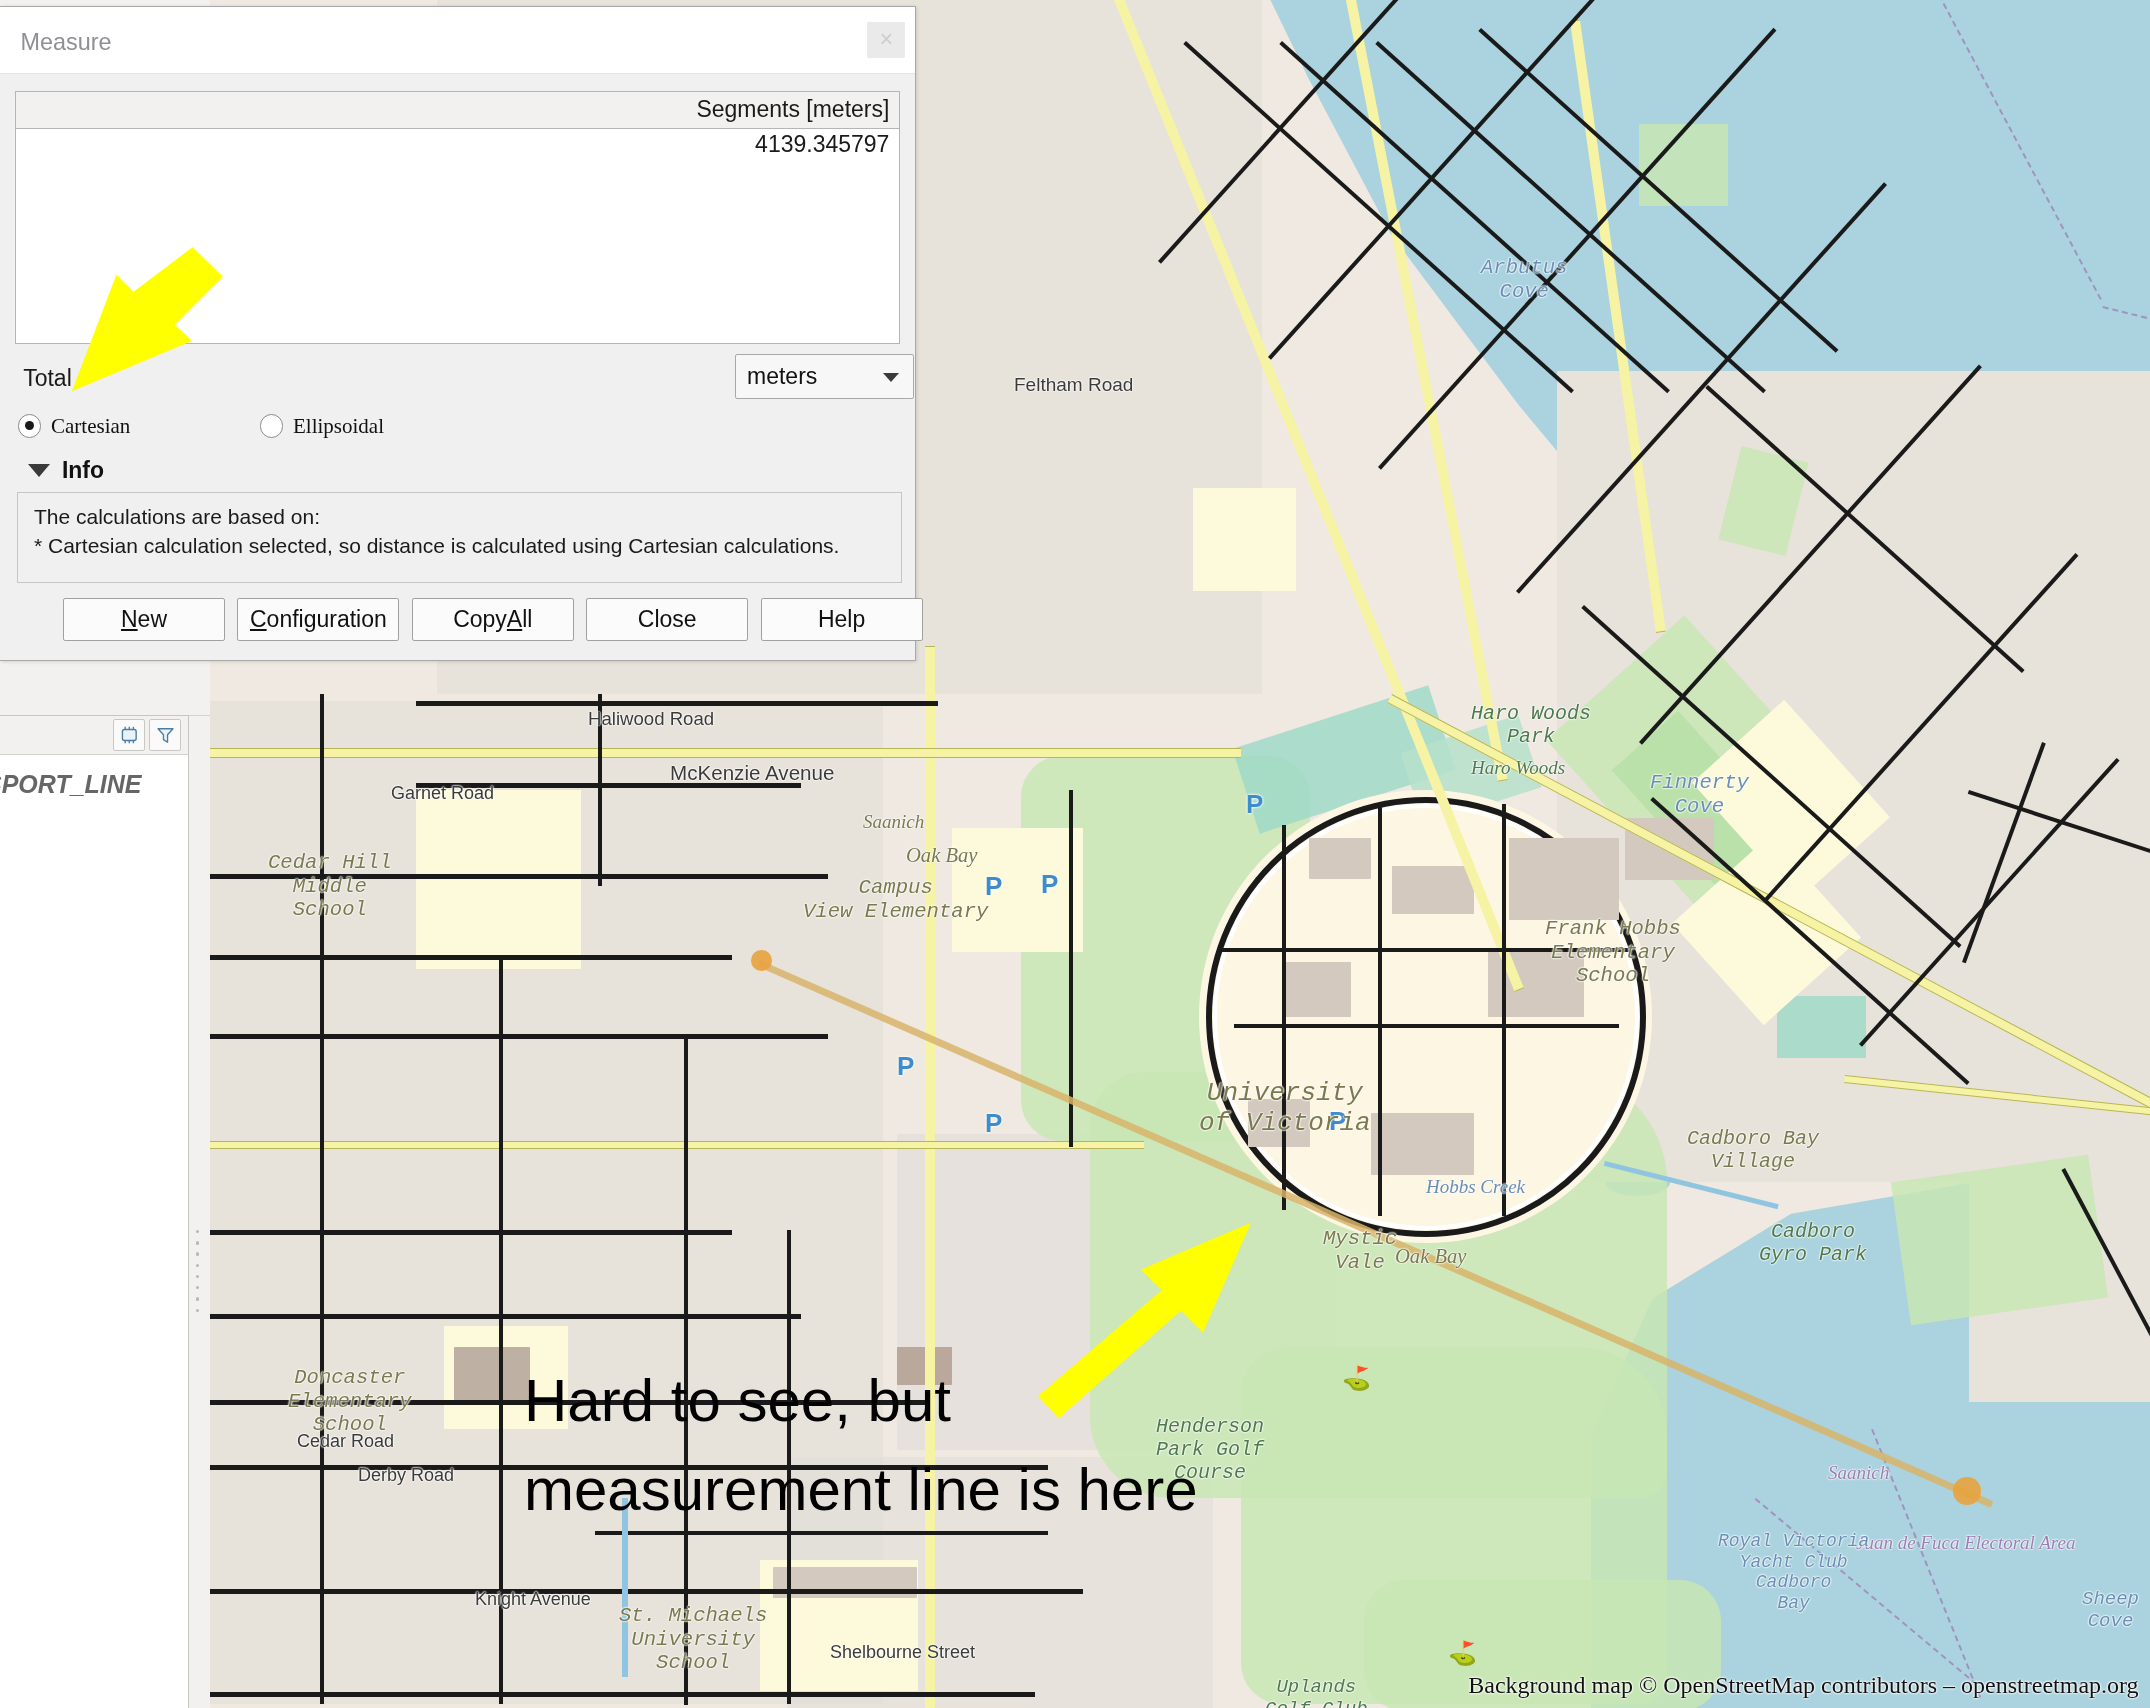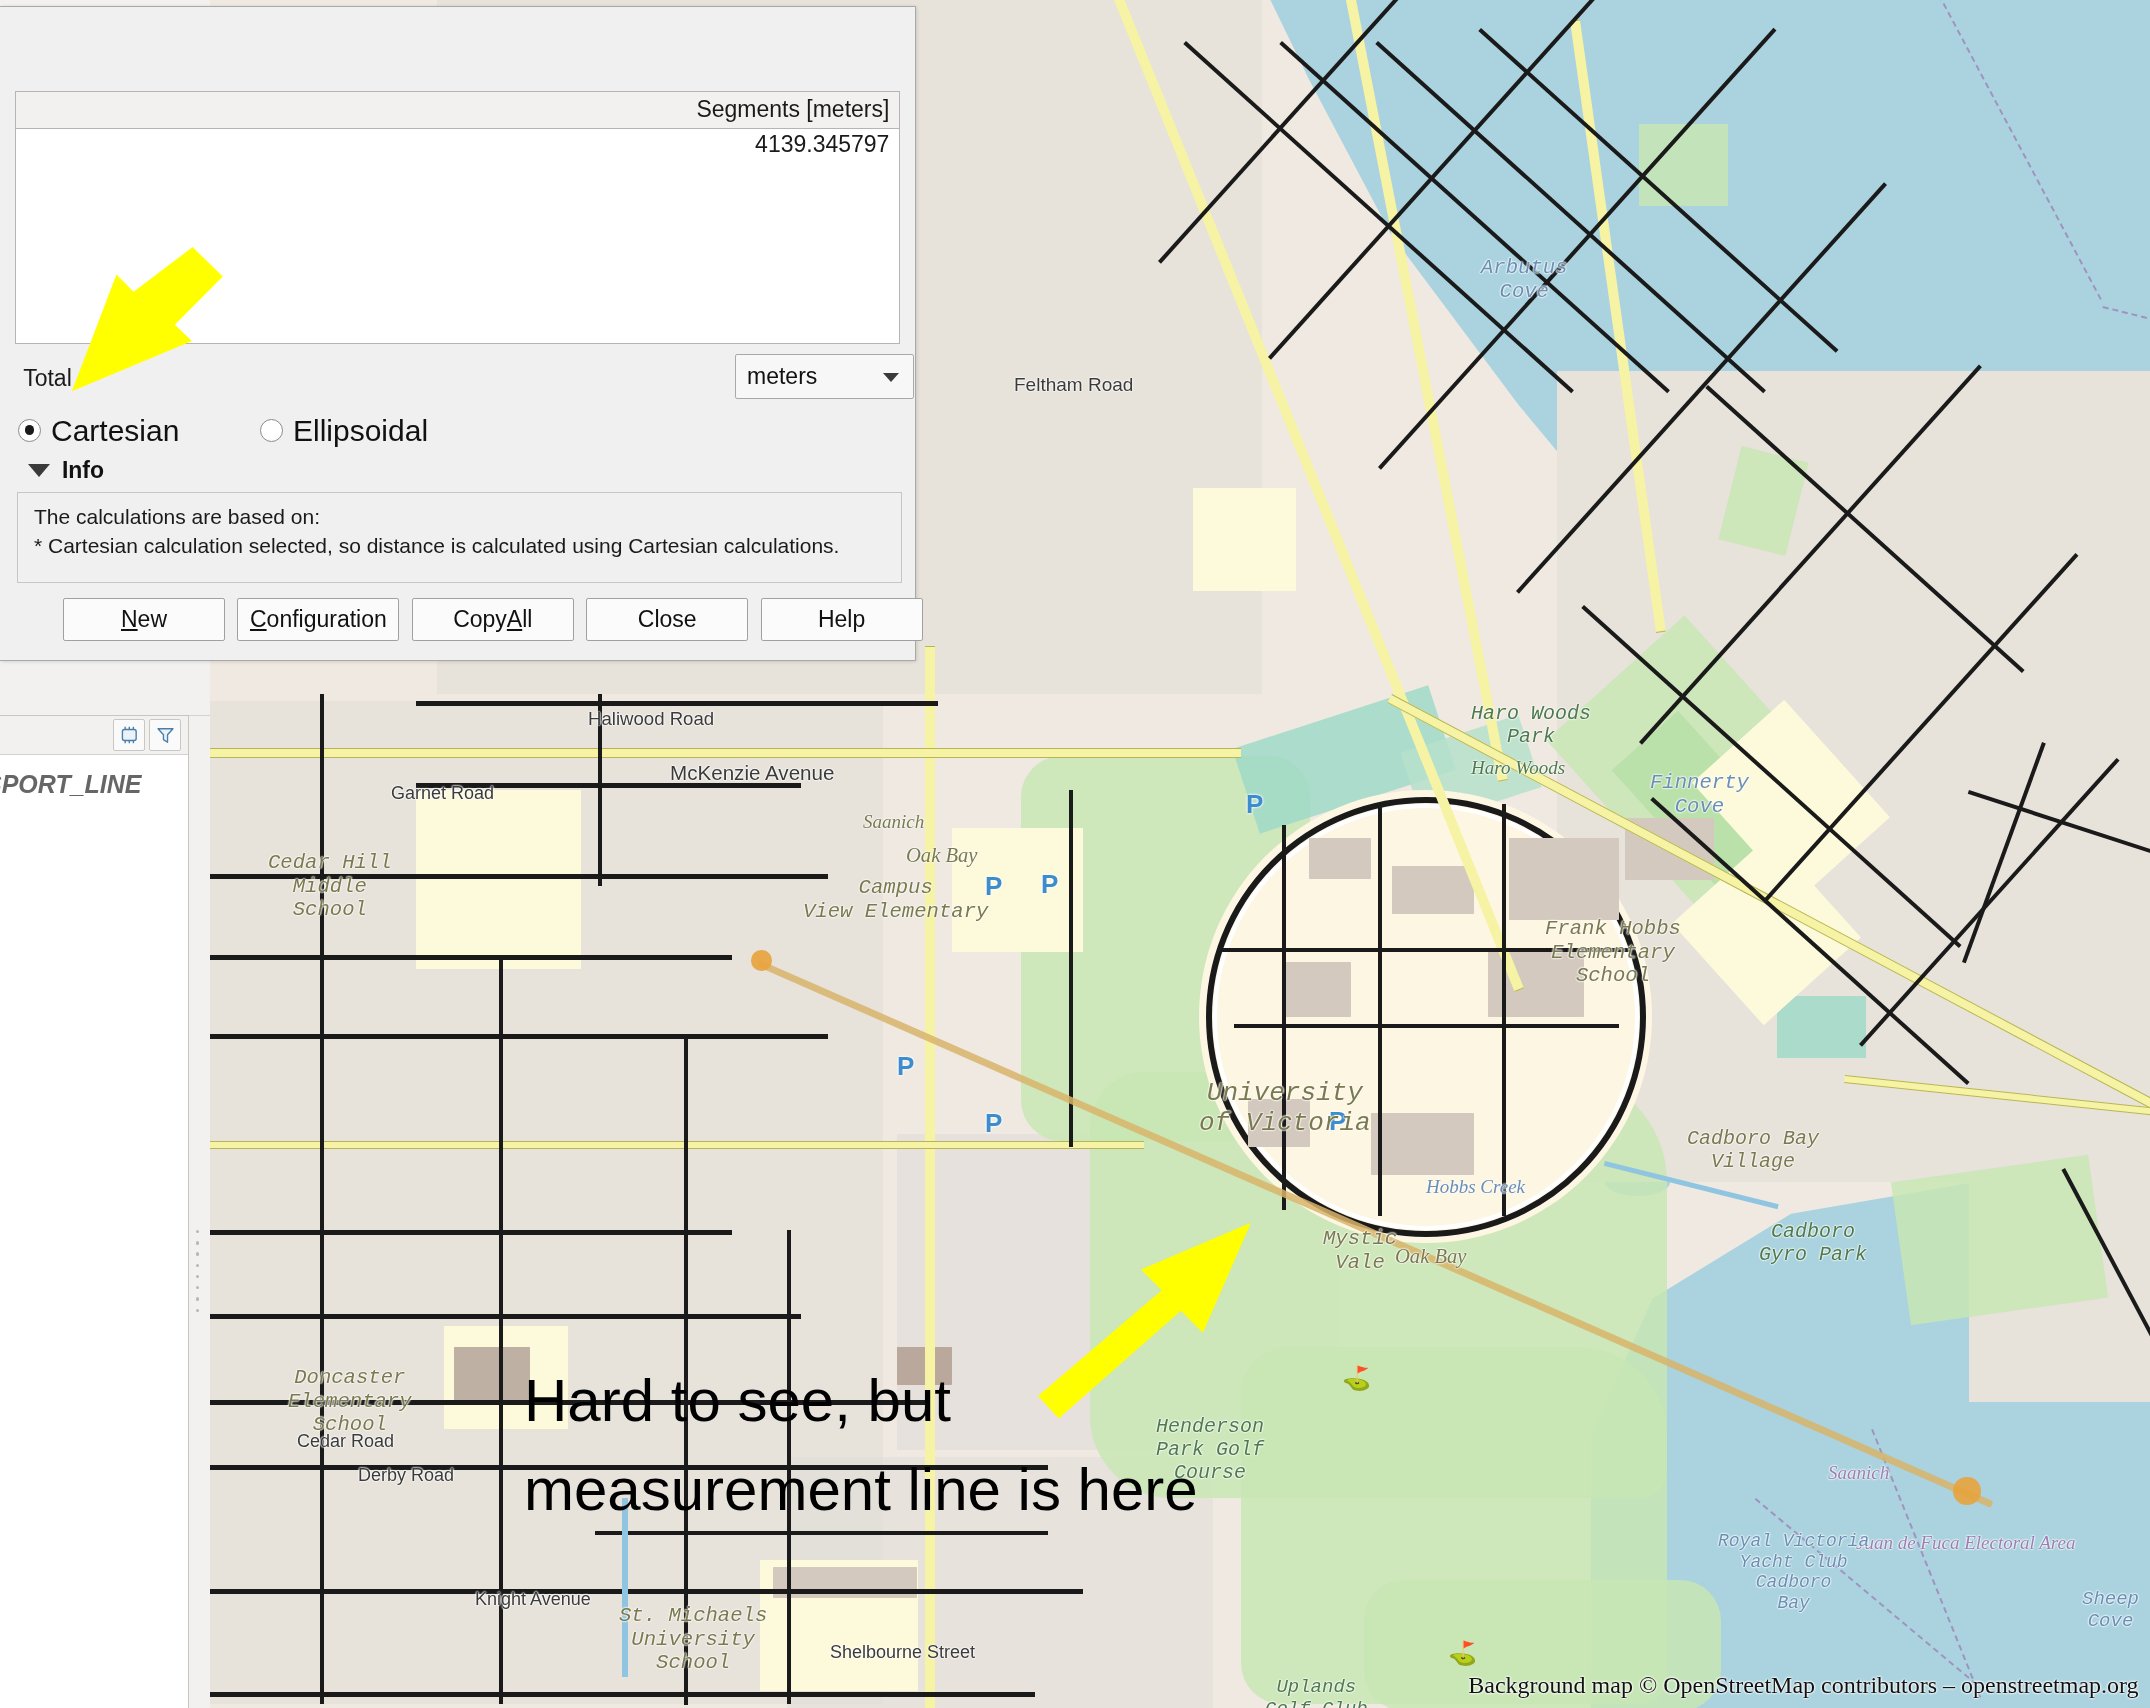--- a/index.html
+++ b/index.html
@@ -154,21 +154,21 @@
   .radio-row{ position:absolute; left:18px; top:407px; width:880px; height:32px; }
   .radio{ position:absolute; display:flex; align-items:center; gap:9.6px; }
   .radio .dot{
     width:23.4px; height:23.4px; border-radius:50%; background:#fff;
     border:1.4px solid #8a8a8a; box-sizing:border-box; position:relative;
   }
   .radio.on .dot:after{
     content:""; position:absolute; left:5.5px; top:5.5px; width:9.6px; height:9.6px;
     border-radius:50%; background:#1a1a1a;
   }
-  .radio span{ font-size:30px; color:#111; font-family:Liberation Sans, sans-serif; }
+  .radio span{ font-size:21px; color:#111; font-family:Liberation Serif, serif; }
   .info-head{ position:absolute; left:27.5px; top:450px; display:flex; align-items:center; gap:12.4px; }
   .info-head .tri{
     width:0; height:0; border-left:11px solid transparent; border-right:11px solid transparent;
     border-top:13.7px solid #3a3a3a;
   }
   .info-head span{ font-size:23px; font-weight:bold; color:#111; font-family:"Liberation Sans",sans-serif; }
   .info-box{
     position:absolute; left:16.5px; top:485px; width:885px; height:91px;
     background:#f0f0f0; border:0.7px solid #c6c6c6; box-sizing:border-box; padding:12.4px 16.5px;
   }
@@ -401,20 +401,24 @@
         <i></i>
         <i></i>
         <i></i>
         <i></i>
         <i></i>
     </div>
   </div>
 
   <div class="dialog">
 
+    <div class="dlg-title">
+      <span>Measure</span>
+      <div class="dlg-close">×</div>
+    </div>
 
     <div class="seg-table">
       <div class="seg-header">
         <span>Segments [meters]</span>
       </div>
       <div class="seg-row">4139.345797</div>
     </div>
 
     <div class="total-row">
       <div class="total-lbl">Total</div>

